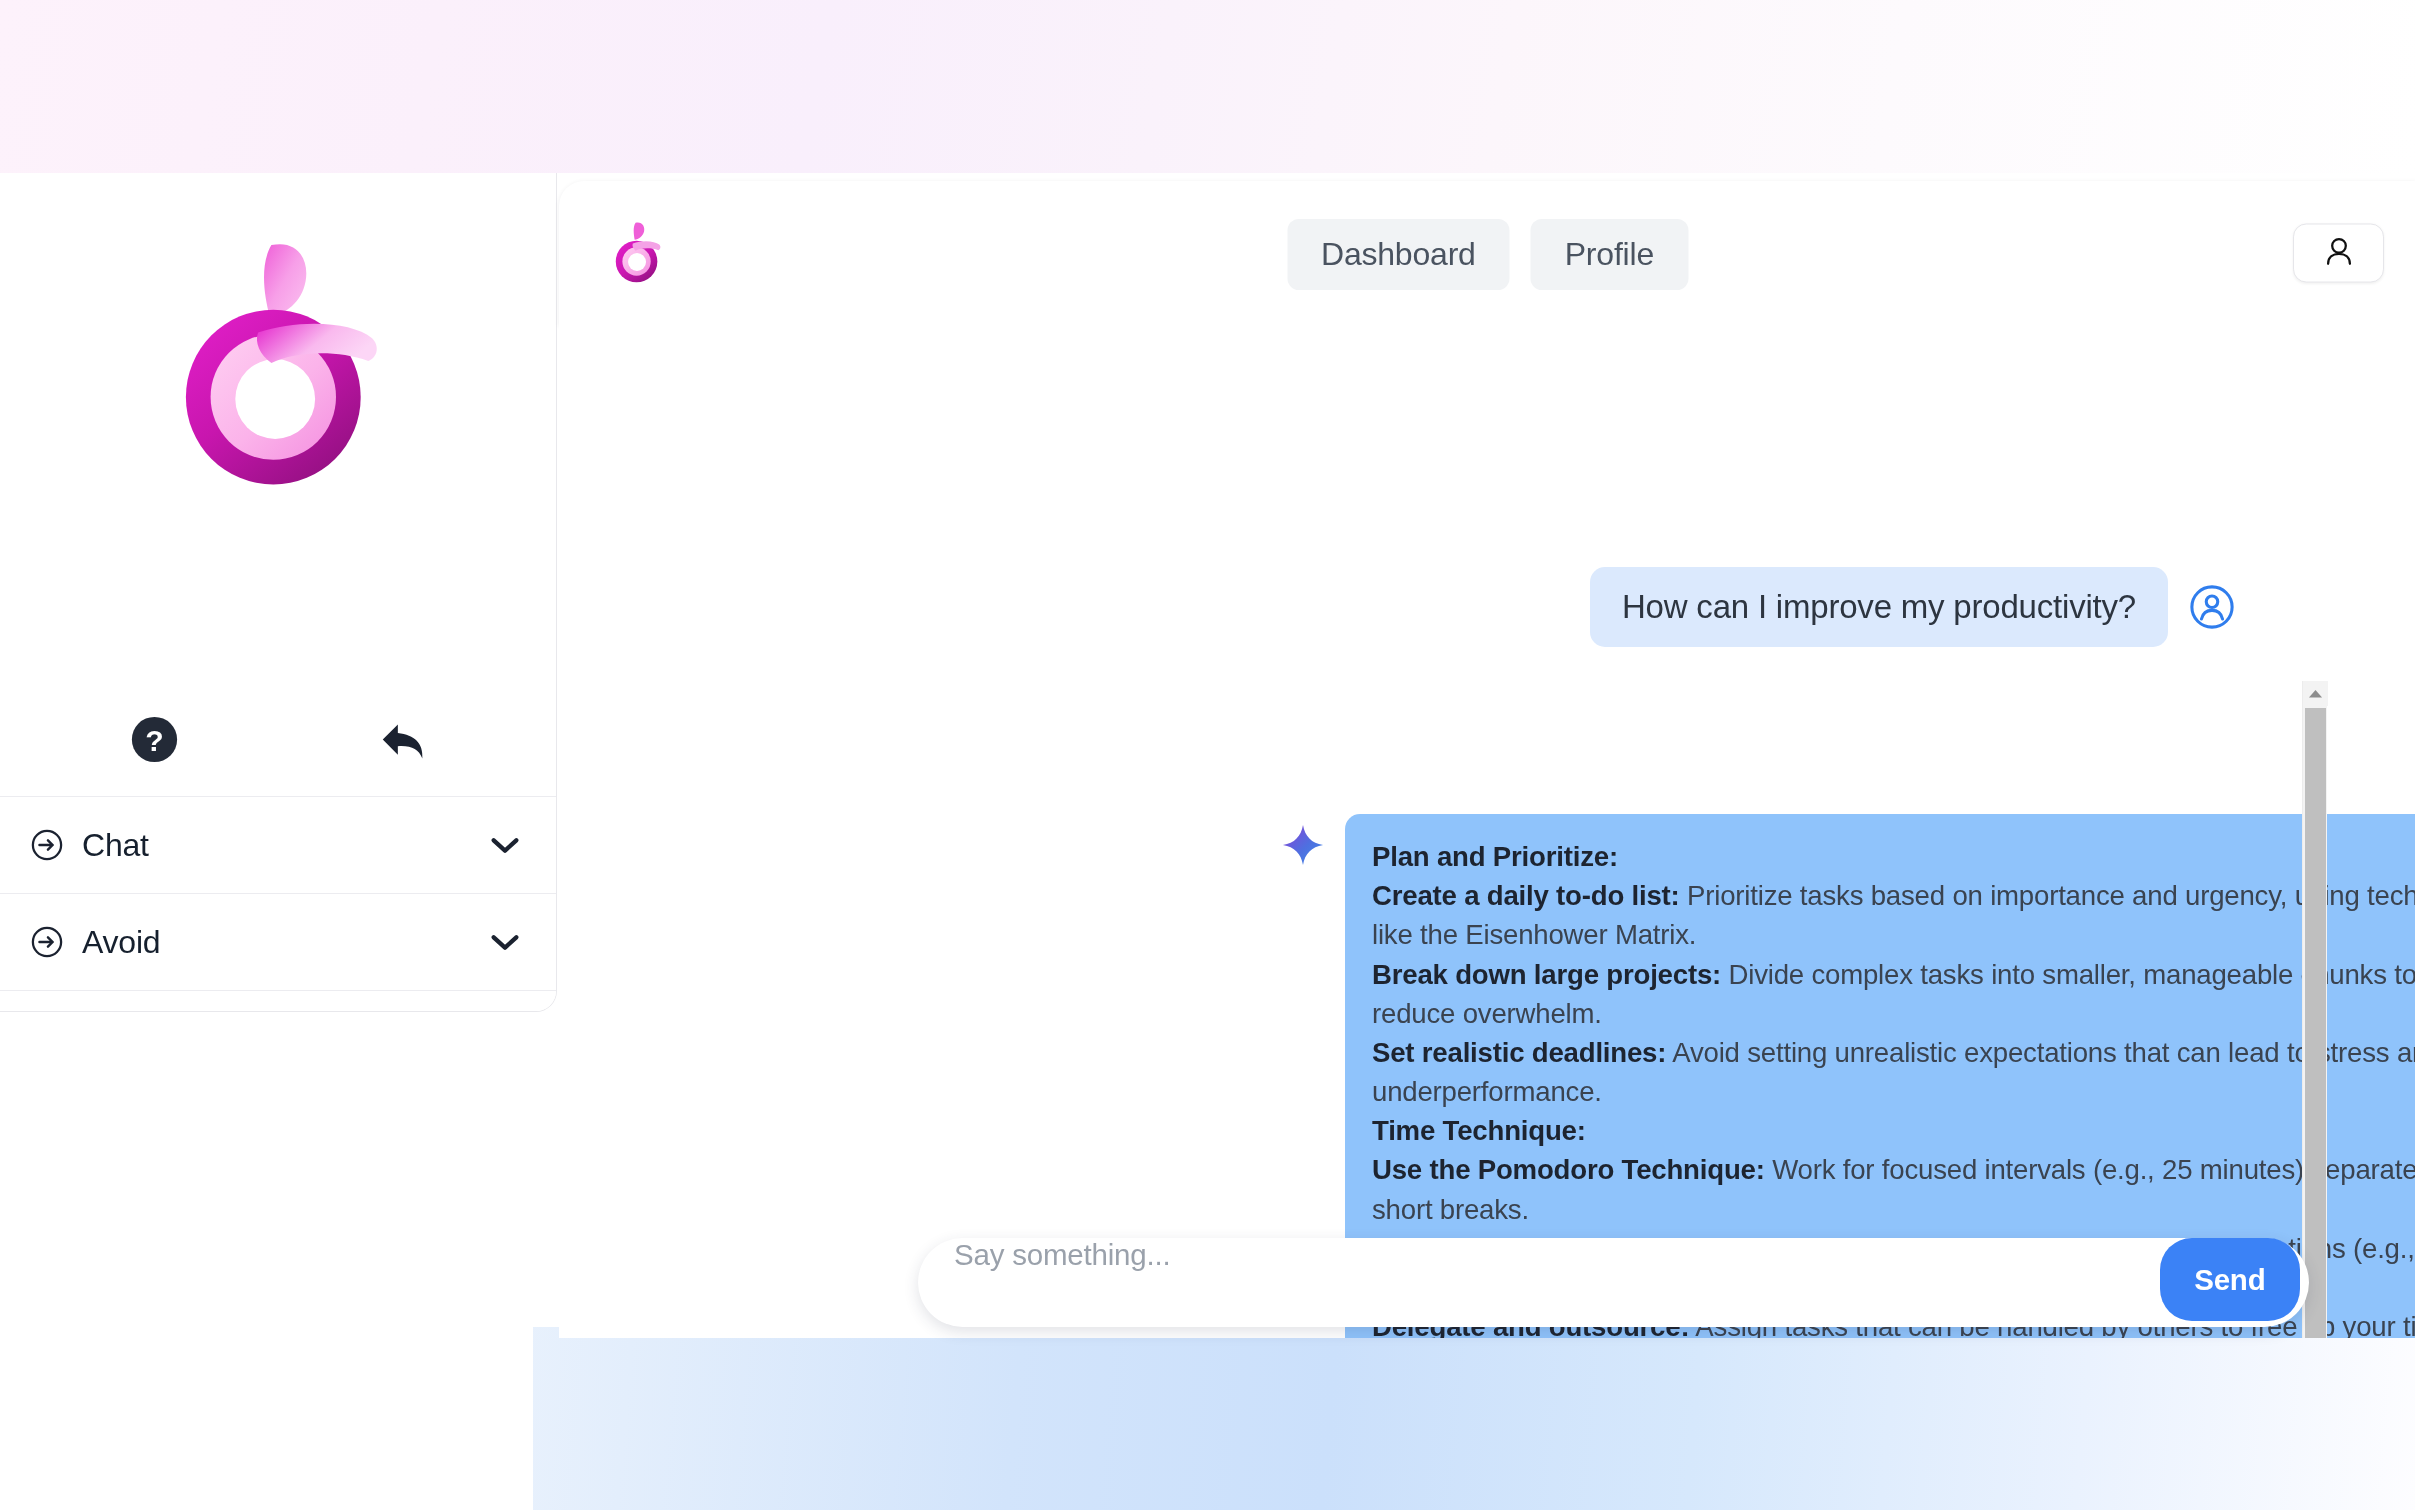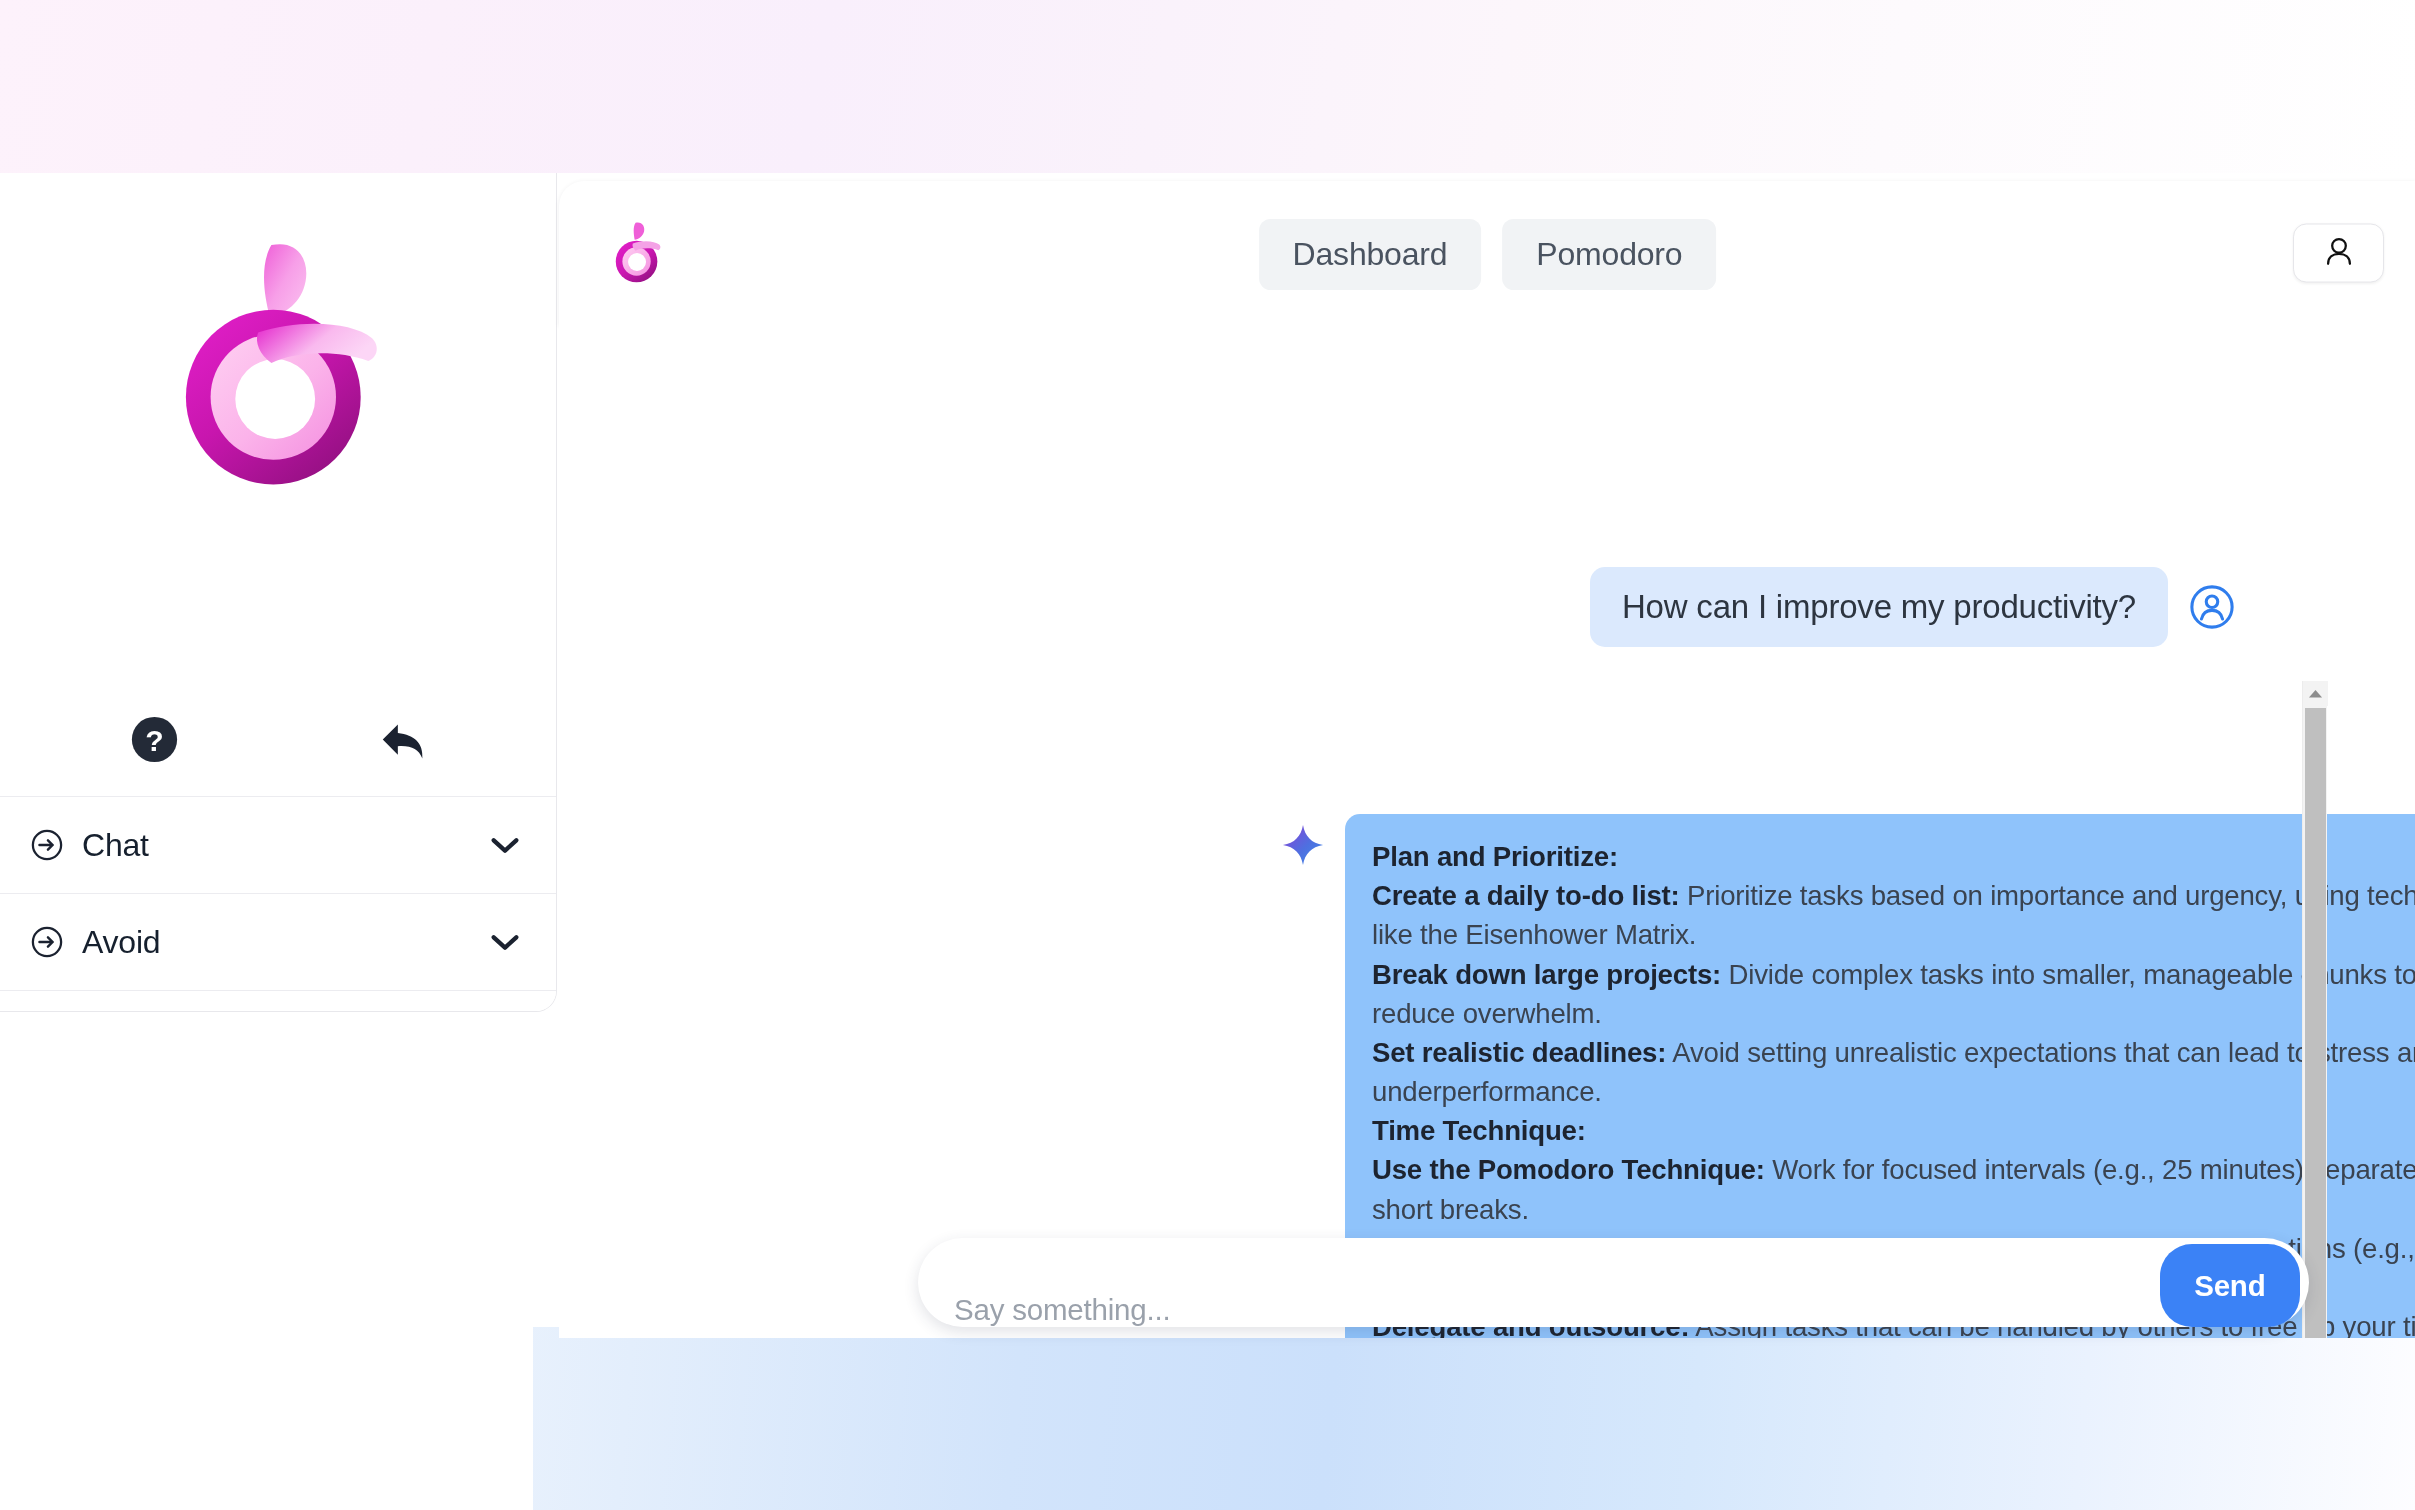--- a/index.html
+++ b/index.html
@@ -243,21 +243,21 @@
 
   
   .composer {
     position: absolute;
     left: 918px; top: 1238px;
     width: 1391px; height: 89px;
     background: #ffffff;
     border-radius: 45px;
     box-shadow: 0 4.8px 15px rgba(40,50,80,0.14);
     display: flex;
-    align-items: flex-end;
+    align-items: flex-start;
     padding: 0 9.5px 0 36px;
   }
   .composer-input {
     flex: 1;
     border: none;
     outline: none;
     background: transparent;
     font-size: 29.5px;
     color: #2d3540;
     font-family: "Liberation Sans", sans-serif;
@@ -388,21 +388,21 @@
       </defs>
       <path d="M25 3 C32 1.5 35 7 34 12 C33 17 28 21 24 21 C23 15 22 7 25 3 Z" fill="#ef5fd8"></path>
       <circle cx="26" cy="44" r="22" fill="url(#sgOuter)"></circle>
       <circle cx="26" cy="44" r="15" fill="url(#sgMid)"></circle>
       <circle cx="26.5" cy="44.5" r="9.5" fill="#ffffff"></circle>
       <path d="M22 25 C32 21 45 22 50 26 C52 28 51.5 31 49 32 C41 29 31 29.5 25 32.5 C22.5 30.5 21 27.5 22 25 Z" fill="#f4a2e6"></path>
     </svg>
 
     <div class="nav-tabs">
       <button class="nav-tab">Dashboard</button>
-      <button class="nav-tab">Pomodoro</button>
+      <button class="nav-tab">Profile</button>
     </div>
 
     <button class="profile-btn">
       <svg width="36" height="36" viewBox="0 0 38 38">
         <circle cx="19" cy="12" r="7.2" fill="none" stroke="#111111" stroke-width="2.4"></circle>
         <path d="M7.5 31 C7.5 23.5 13 20.5 19 20.5 C25 20.5 30.5 23.5 30.5 31" fill="none" stroke="#111111" stroke-width="2.4" stroke-linecap="round"></path>
       </svg>
     </button>
   </header>
 

